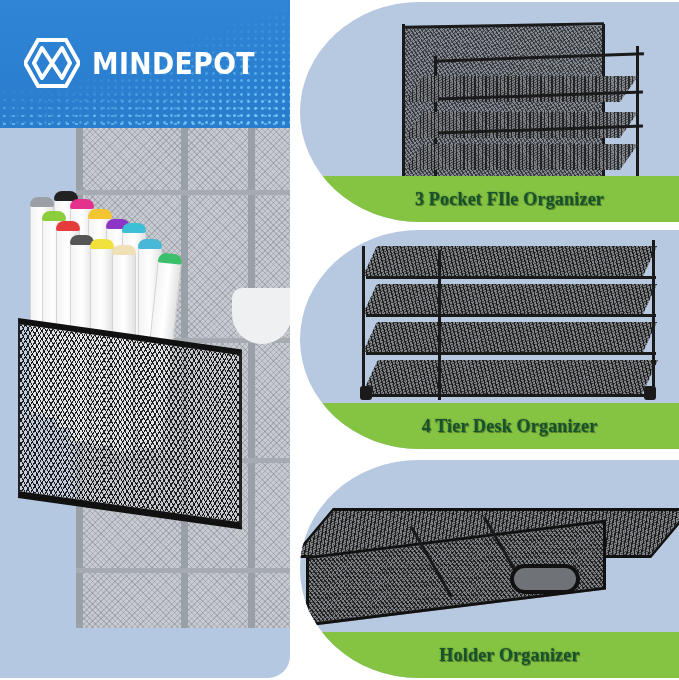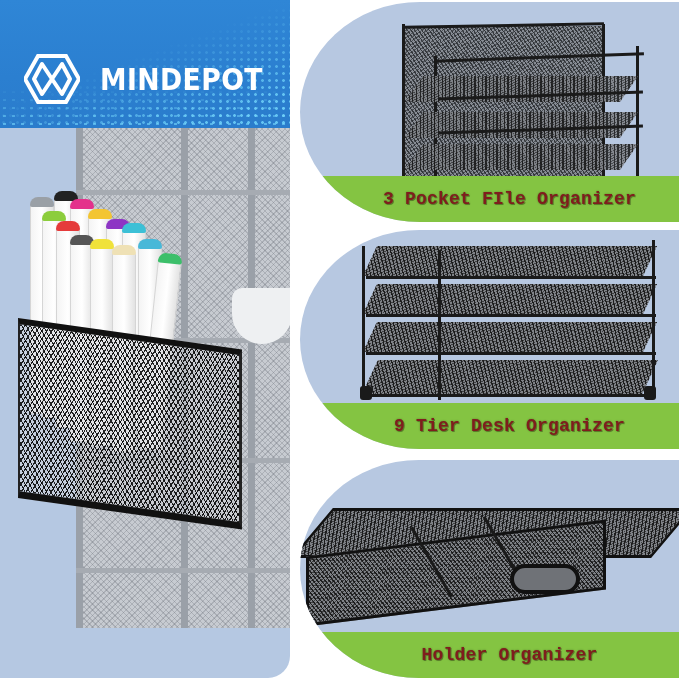--- a/index.html
+++ b/index.html
@@ -25,21 +25,21 @@
             mask-image: linear-gradient(160deg, transparent 45%, #000 85%);
   }
   .dots2 {
     position: absolute; left: 0; bottom: 0; width: 100%; height: 40px;
     background-image: radial-gradient(circle, rgba(120,220,255,0.6) 1.1px, transparent 1.5px);
     background-size: 9px 8px;
     -webkit-mask-image: linear-gradient(0deg, #000 10%, transparent 100%);
             mask-image: linear-gradient(0deg, #000 10%, transparent 100%);
   }
   .logo {
-    position: absolute; left: 24px; top: 54px; display: flex; align-items: center; gap: 20px;
+    position: absolute; left: 24px; top: 38px; display: flex; align-items: center; gap: 12px;
   }
   .logo-mark { width: 56px; height: 50px; }
   .logo-text {
     color: #ffffff; font-family: "DejaVu Sans", sans-serif; font-weight: bold;
     font-size: 31px; letter-spacing: 0.5px; transform: scaleX(0.86); transform-origin: left center;
   }
 
   .left-scene { position: absolute; left: 0; top: 128px; width: 290px; height: 500px; }
   .bg-rack {
     position: absolute; left: 76px; top: 0; width: 214px; height: 500px;
@@ -85,21 +85,21 @@
     border-top-left-radius: 120px 110px; border-bottom-left-radius: 120px 110px;
   }
   .card-1 { top: 2px; height: 220px; }
   .card-2 { top: 230px; height: 219px; }
   .card-3 { top: 460px; height: 218px; }
   .card-label {
     position: absolute; left: 0; right: 0; bottom: 0; height: 46px; background: #84c442;
     display: flex; align-items: center; justify-content: center; padding-left: 40px;
   }
   .label-text {
-    color: #7f1d1d; font-family: Liberation Mono, monospace; font-weight: bold; font-size: 18px;
+    color: #14532d; font-family: Liberation Serif, serif; font-weight: bold; font-size: 18px;
     text-shadow: 1px 1px 0 #5a7d2a, 0 0 2px rgba(0,0,0,0.35);
     letter-spacing: 0.2px; white-space: nowrap;
   }
   .left-label .label-text { font-size: 18px; }
 
   .mesh {
     background:
       repeating-linear-gradient(55deg, rgba(20,20,20,0.9) 0 1px, transparent 1px 3px),
       repeating-linear-gradient(-35deg, rgba(20,20,20,0.6) 0 1px, transparent 1px 3px),
       #7f8287;
@@ -226,21 +226,21 @@
     <div class="frame" style="left:6px;top:116px;width:290px;height:3px"></div>
     <div class="tier mesh" style="top:124px;height:34px"></div>
     <div class="frame" style="left:6px;top:158px;width:290px;height:3px"></div>
     <div class="frame" style="left:2px;top:10px;width:3px;height:150px"></div>
     <div class="frame" style="left:78px;top:14px;width:3px;height:150px"></div>
     <div class="frame" style="left:292px;top:4px;width:3px;height:156px"></div>
     <div class="frame" style="left:0;top:150px;width:12px;height:14px;border-radius:3px"></div>
     <div class="frame" style="left:284px;top:150px;width:12px;height:14px;border-radius:3px"></div>
   </div>
   <div class="card-label">
-    <span class="label-text">9 Tier Desk Organizer</span>
+    <span class="label-text">4 Tier Desk Organizer</span>
   </div>
 </div>
 
 <div class="card card-3">
   <div class="p3">
     <div class="drawer-top mesh"></div>
     <div class="drawer-front mesh"></div>
     <div class="frame" style="left:130px;top:44px;width:3px;height:80px;transform:rotate(-30deg)"></div>
     <div class="frame" style="left:200px;top:34px;width:3px;height:70px;transform:rotate(-30deg)"></div>
     <div class="handle"></div>

